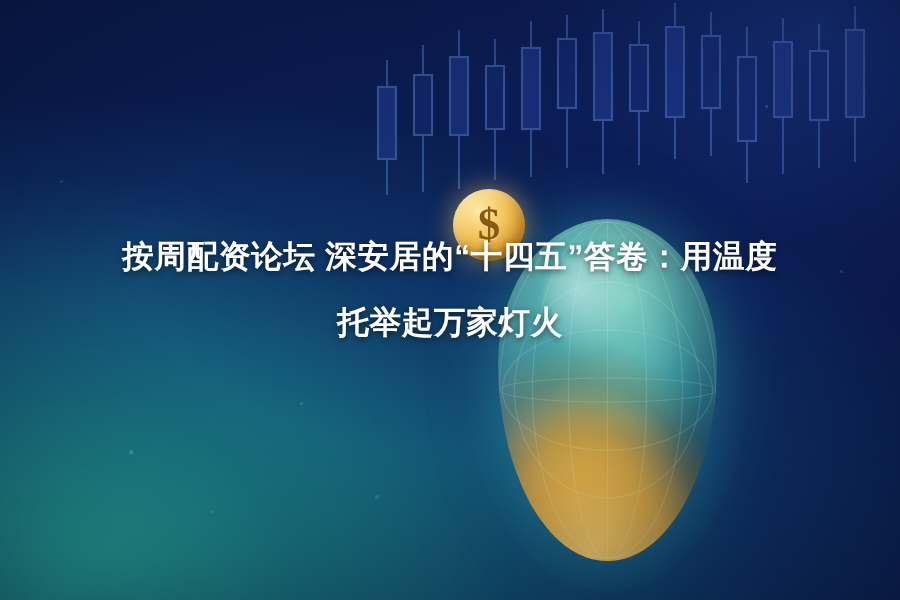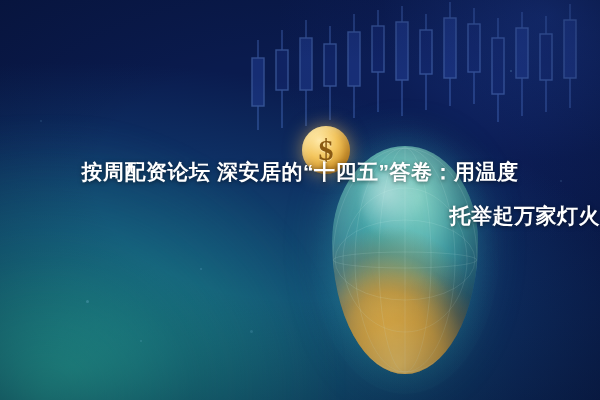--- a/index.html
+++ b/index.html
@@ -158,21 +158,21 @@
   }
   .title-line {
     color: #ffffff;
     font-size: 21px;
     font-weight: bold;
     line-height: 44px;
     letter-spacing: 0.5px;
     text-shadow: 0 1px 4px rgba(0,0,0,0.55);
     white-space: nowrap;
   }
-  .title-line.l2 { letter-spacing: 0.5px; text-align: right; }
+  .title-line.l2 { letter-spacing: 0.5px; }
 </style>
 </head>
 <body>
 
 <div id="stage">
 
   <div class="bg-base"></div>
   <div class="bg-glow-topright"></div>
   <div class="bg-glow-left"></div>
 

